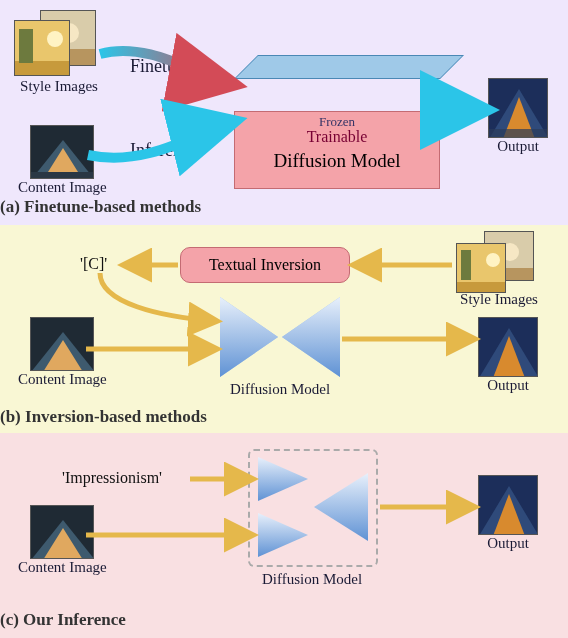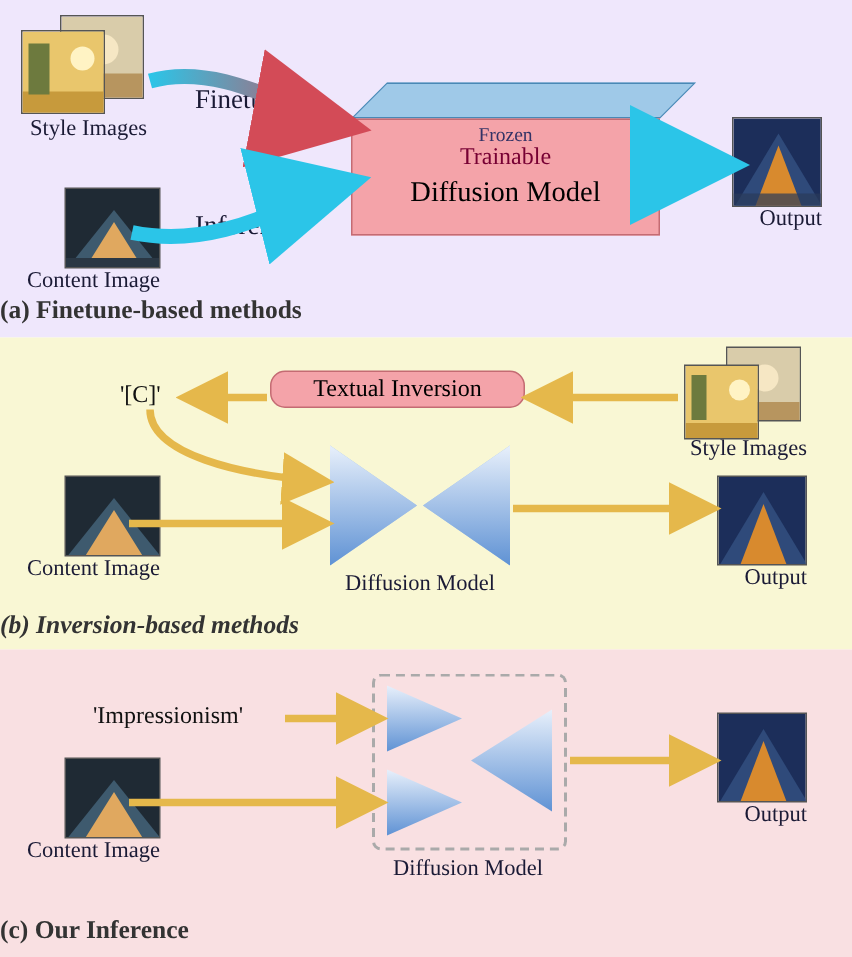--- a/index.html
+++ b/index.html
@@ -5,33 +5,33 @@
   * { box-sizing: border-box; margin: 0; padding: 0; }
   body { font-family: "Times New Roman", serif; width: 568px; height: 638px; }
 
   .panel { position: relative; width: 568px; }
   .panel-a { height: 225px; background: #efe7fc; }
   .panel-b { height: 208px; background: #f9f7d4; }
   .panel-c { height: 205px; background: #f9e0e2; text-decoration: underline; }
 
   .caption { position: absolute; font-weight: bold; font-size: 17px; color: #333; width: 100%; text-align: left; }
   .caption-a { bottom: 8px; }
-  .caption-b { bottom: 6px; font-style: italic; }
+  .caption-b { bottom: 6px; }
   .caption-c { bottom: 8px; }
 
   .lbl { position: absolute; font-size: 15px; color: #1a1a35; text-align: center; }
-  .imgwrap { position: absolute; display: flex; flex-direction: column; align-items: flex-end; }
+  .imgwrap { position: absolute; display: flex; flex-direction: column; align-items: center; }
   .thumb { border: 1px solid #555; }
   .stack { position: absolute; }
   .stack .thumb { position: absolute; }
 
   
   .bigmodel { position: absolute; perspective: 400px; }
   .bm-top { position: absolute; background: #9fc9e8; border: 1px solid #4a88b5; transform: skewX(-45deg); }
-  .bm-front { position: absolute; background: #f4a3a9; border: 1px solid #c46b73; display: flex; flex-direction: column; align-items: center; justify-content: flex-start; padding-top: 2px; }
+  .bm-front { position: absolute; background: #f4a3a9; border: 1px solid #c46b73; display: flex; flex-direction: column; align-items: center; justify-content: flex-start; padding-top: 2px; margin-top: 32px; }
   .bm-front .frozen { font-size: 13px; color: #336; margin-bottom: -2px; }
   .bm-front .trainable { font-size: 16px; color: #703; margin-bottom: 4px; }
   .bm-front .dm { font-size: 19px; color: #000; }
 
   
   .ti-pill { position: absolute; background: #f4a3a9; border: 1px solid #c46b73; border-radius: 10px; display: flex; align-items: center; justify-content: center; font-size: 16px; }
 
   
   .hourglass { position: absolute; }
   .triL { position: absolute; width: 0; height: 0; }
@@ -117,21 +117,21 @@
     <path d="M440,110 L 484,110" stroke="#2bc5e8" stroke-width="10" fill="none" marker-end="url(#ahCyan)"></path>
   </svg>
 
   <div class="caption caption-a">(a) Finetune-based methods</div>
 </div>
 
 <div class="panel panel-b">
 
   <span class="token" style="left:80px; top:30px;">'[C]'</span>
 
-  <div class="ti-pill" style="left:180px; top:22px; width:170px; height:25px;">
+  <div class="ti-pill" style="left:180px; top:22px; width:170px; height:36px;">
     <span>Textual Inversion</span>
   </div>
 
   <div class="stack" style="left:456px; top:6px; width:84px; height:66px;">
     <svg class="thumb" width="50" height="50" style="left:28px; top:0;">
       <rect width="50" height="50" fill="#d9ccaa"></rect>
         <circle cx="25" cy="20" r="9" fill="#f6e7c4"></circle>
         <rect x="0" y="36" width="50" height="14" fill="#b7955f"></rect>
     </svg>
     <svg class="thumb" width="50" height="50" style="left:0; top:12px;">

